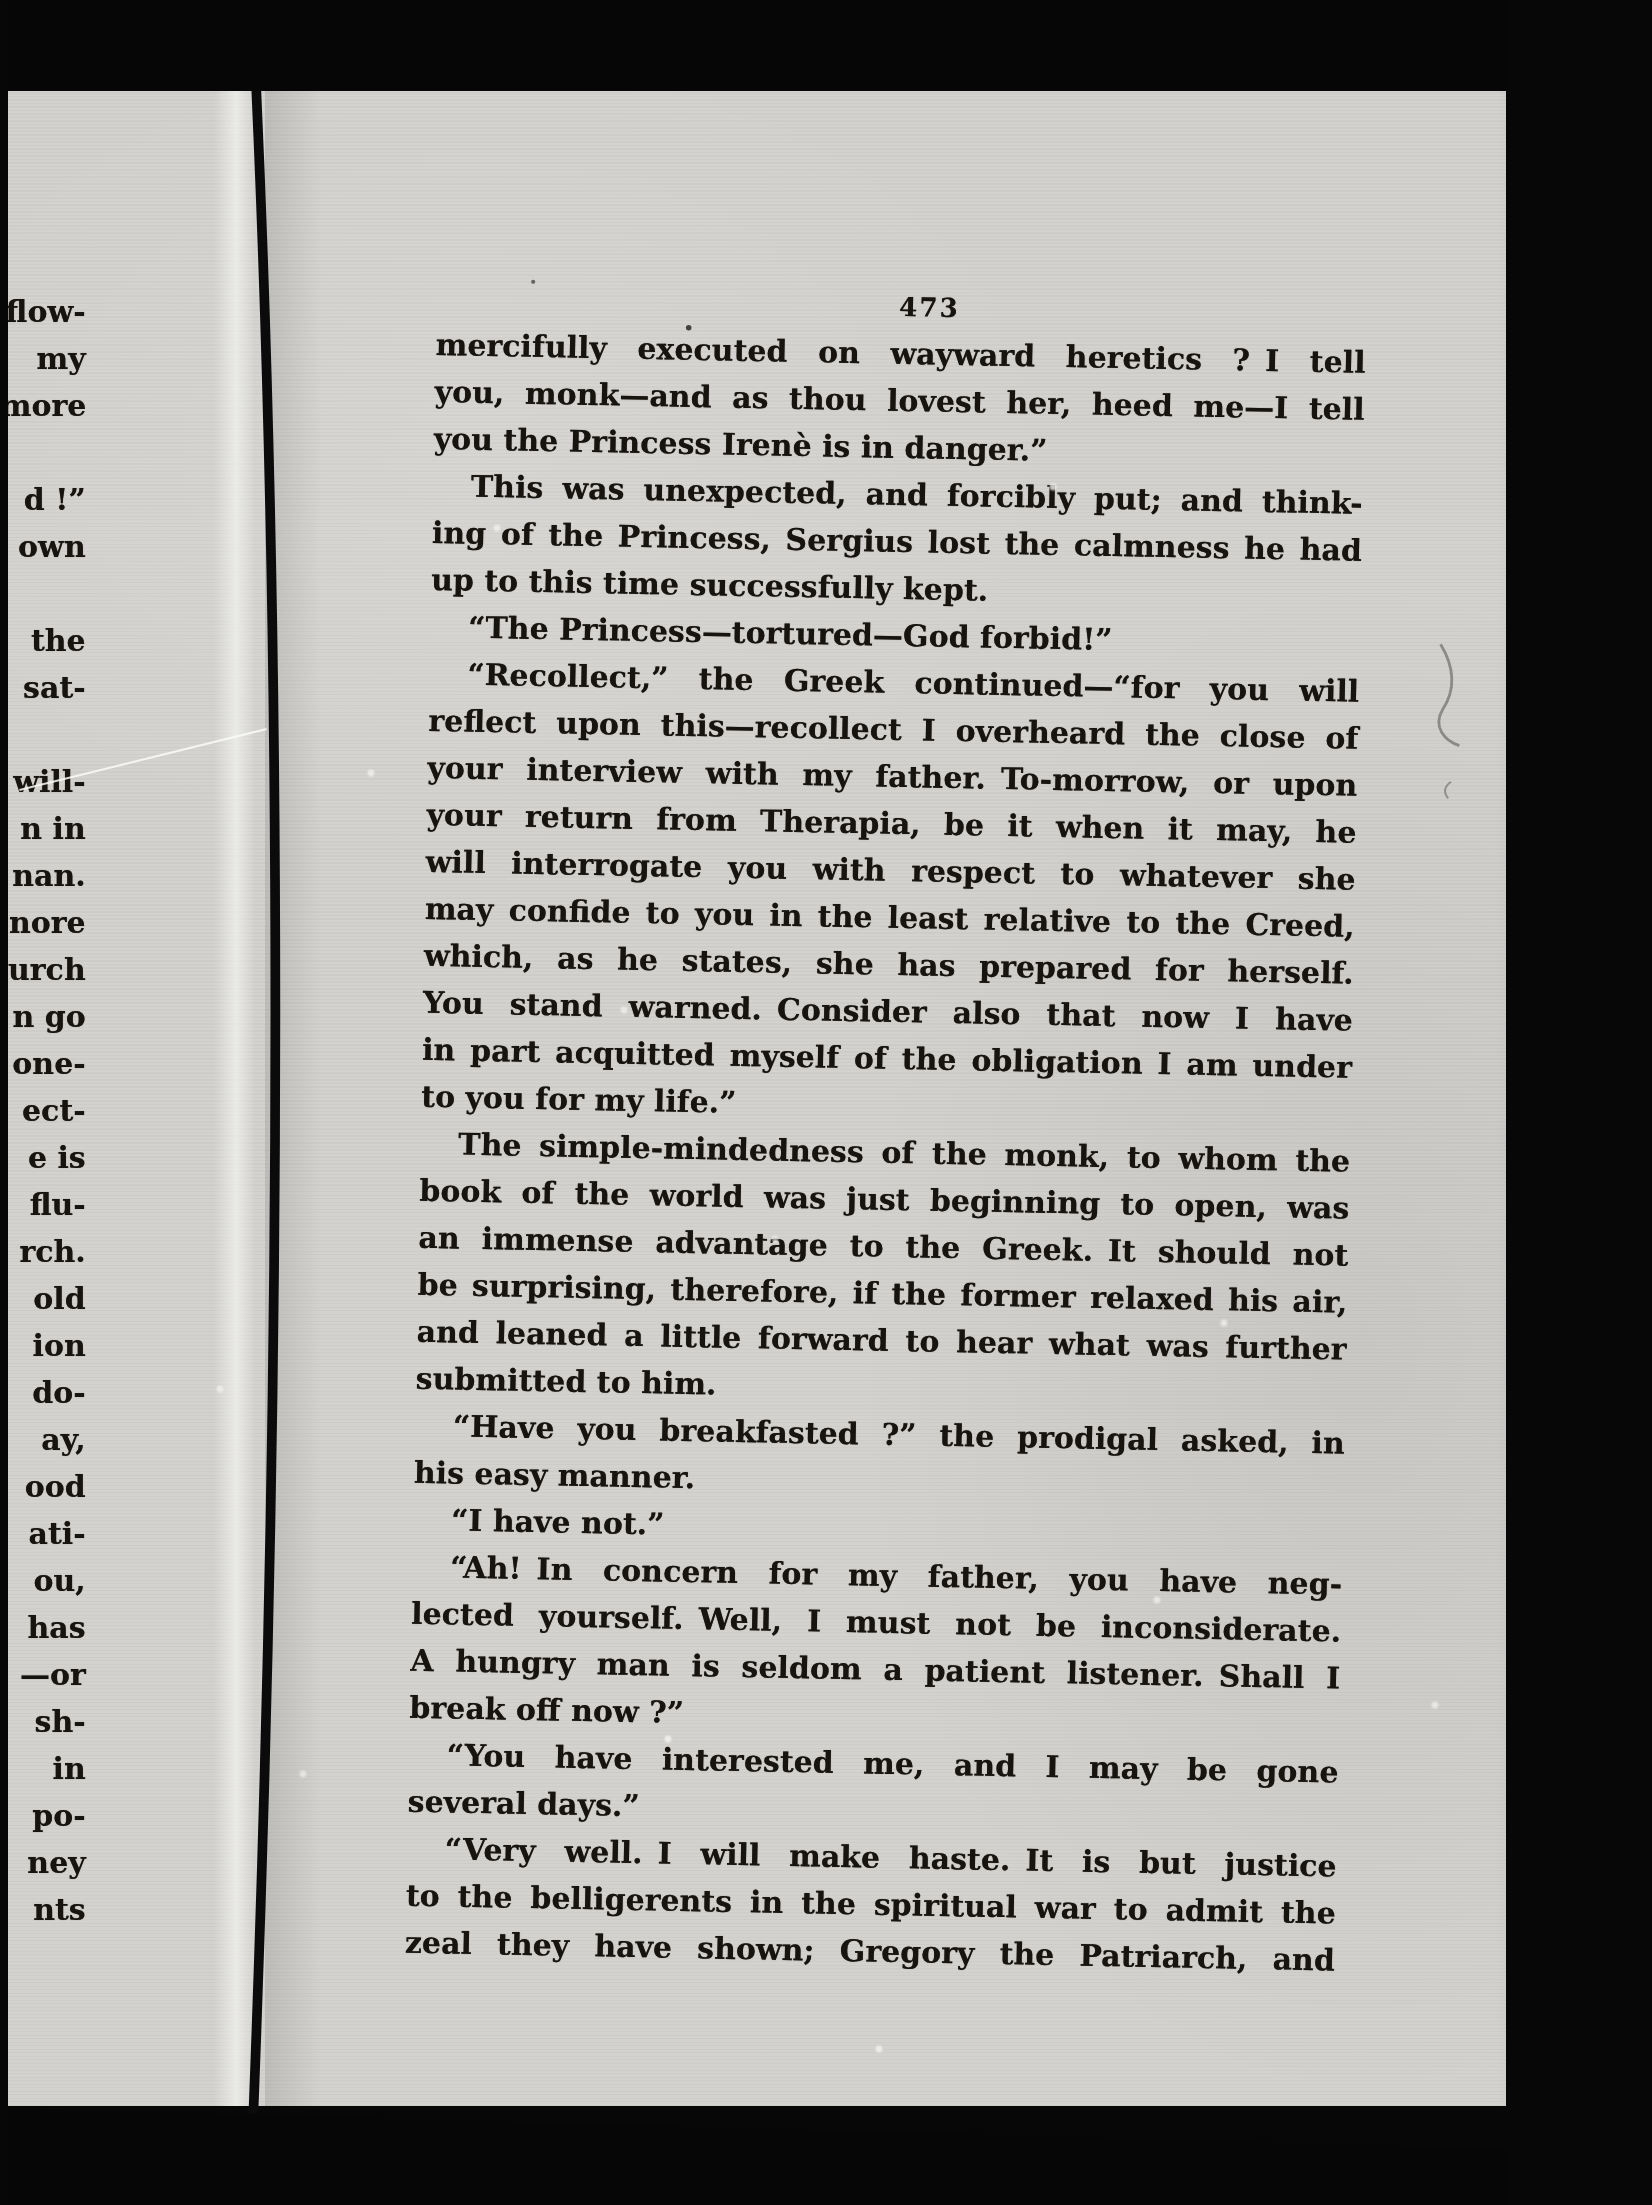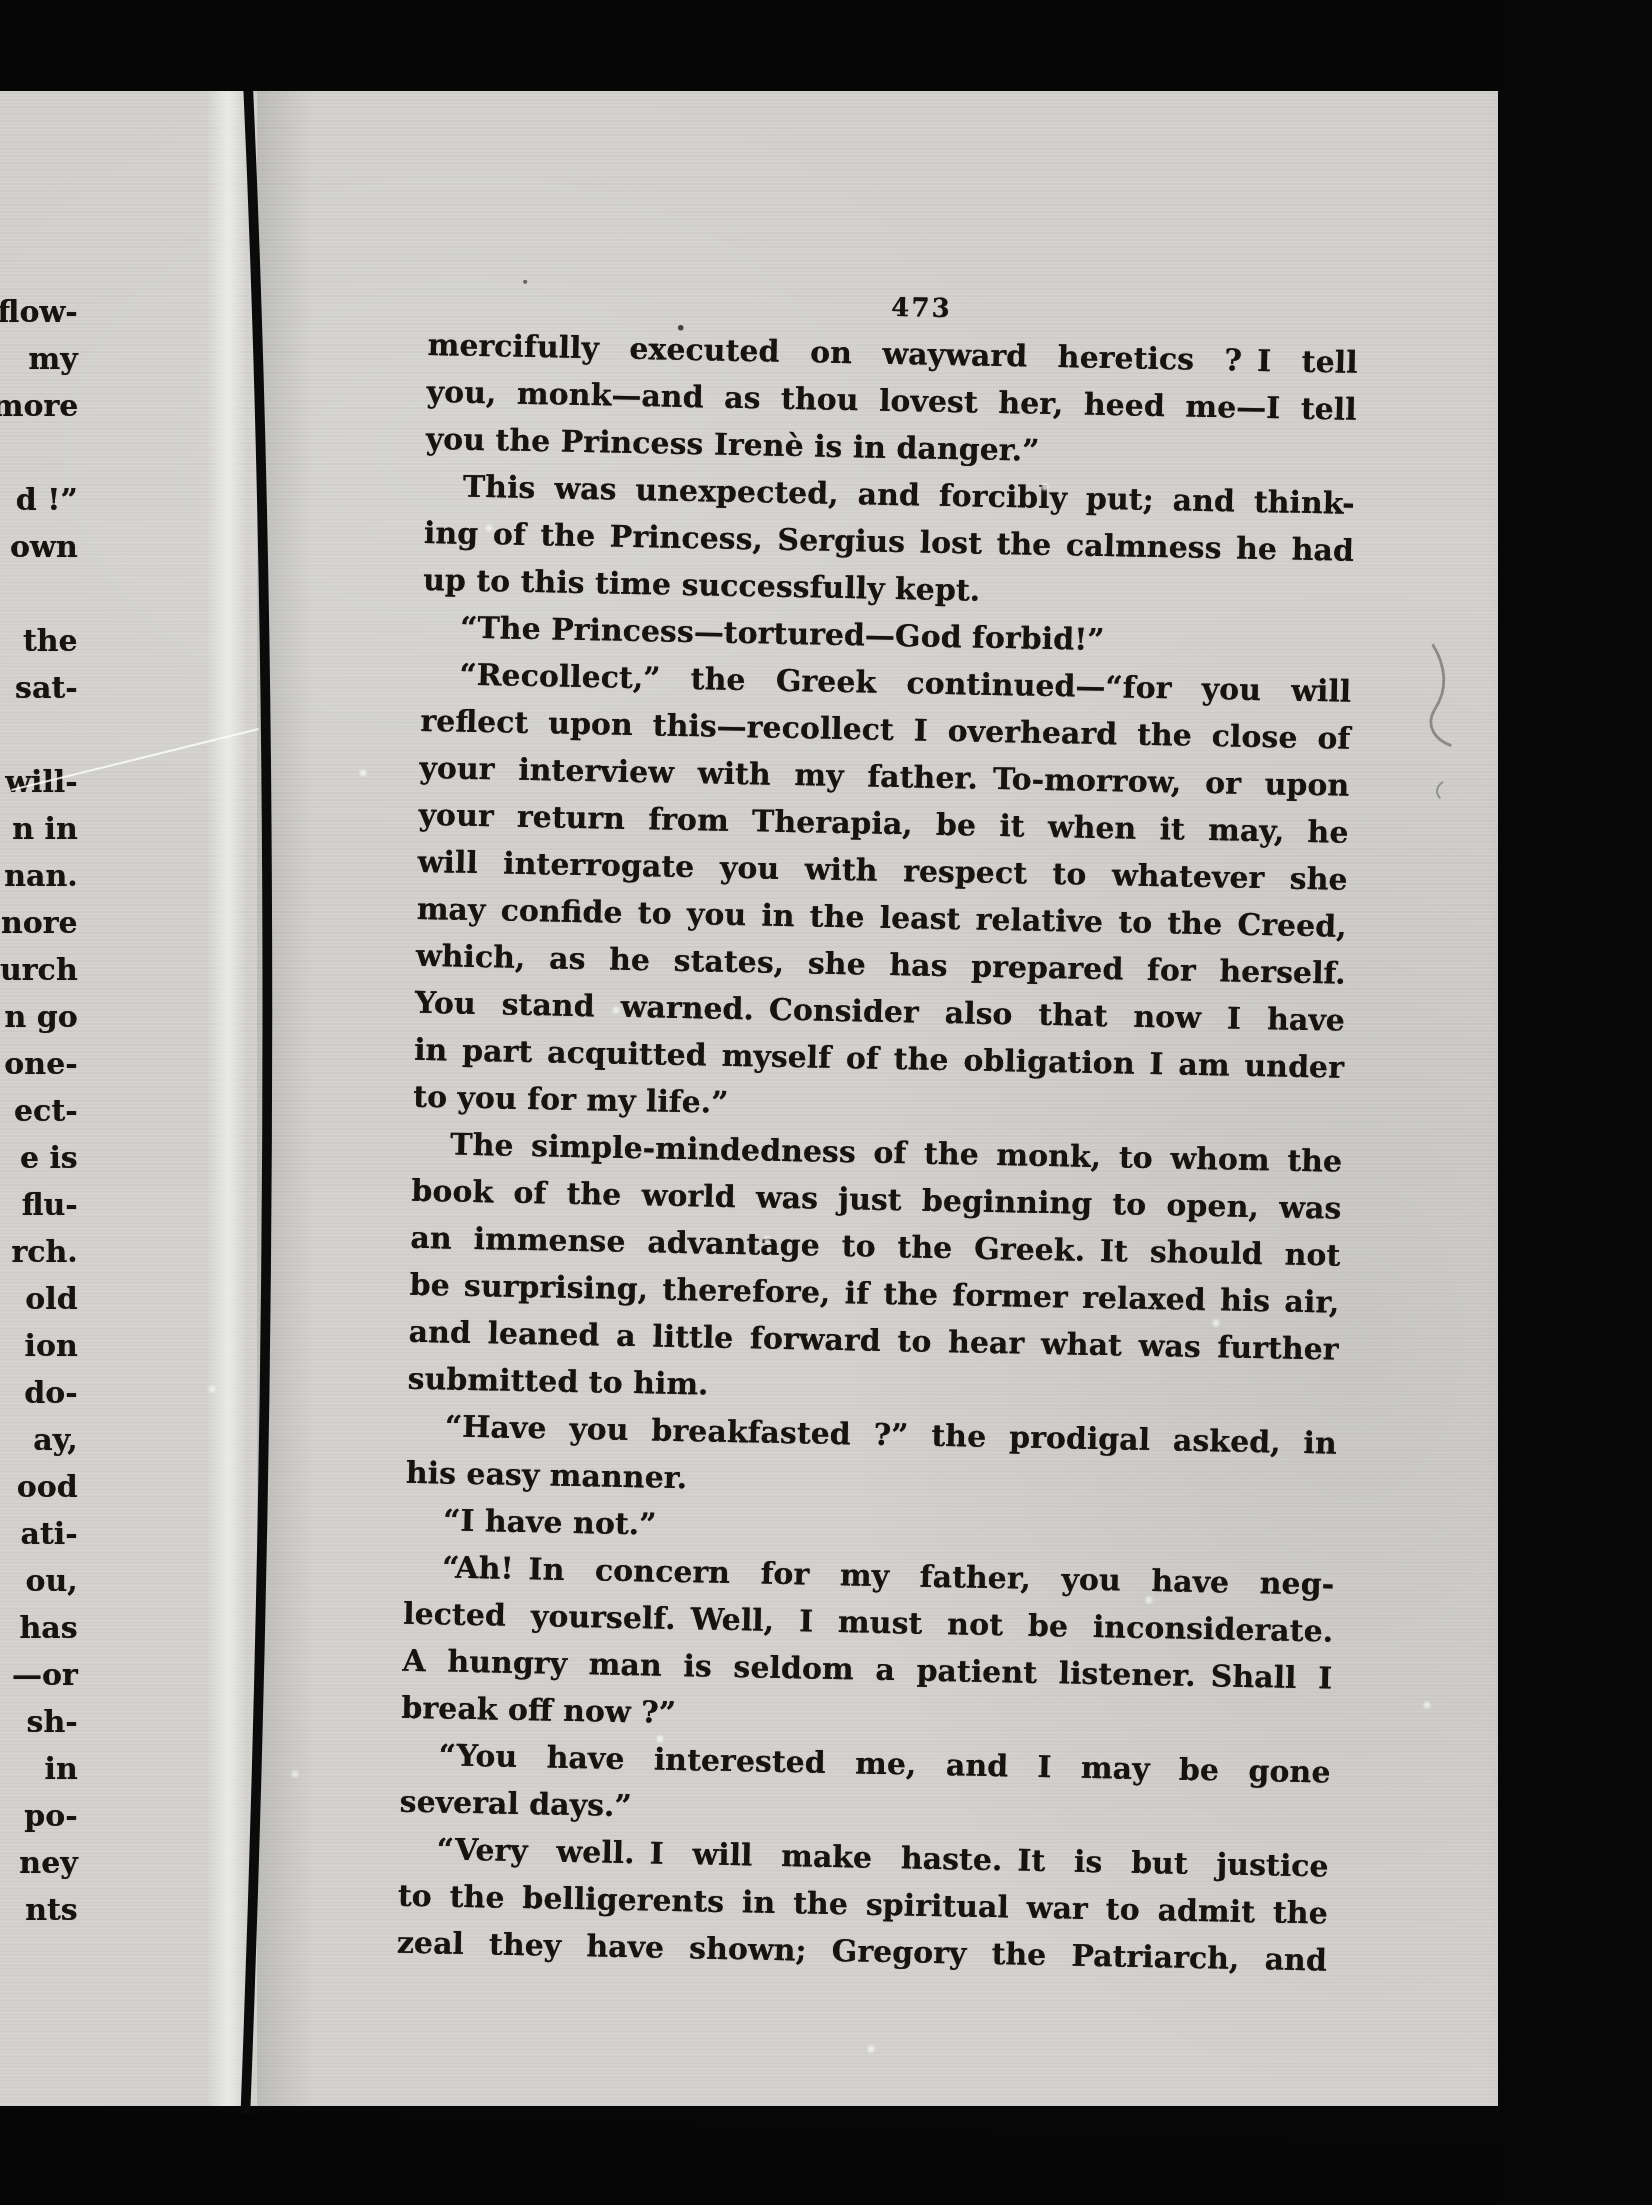--- a/index.html
+++ b/index.html
@@ -1,17 +1,17 @@
 <!DOCTYPE html>
 <html style="font-size:11px"><head>
 <meta charset="utf-8">
 <style>
   html,body{margin:0;padding:0;background:#070707;}
   .stage{position:relative;width:1498px;height:2205px;background:#070707;overflow:hidden;
-         font-family:"DejaVu Serif","Liberation Serif",serif;}
+         font-family:"DejaVu Serif","Liberation Serif",serif;margin-left:8px;}
   .paper{position:absolute;left:0;top:90px;width:1653px;height:2016px;background:#d2d1ce;
     background-image:
       radial-gradient(ellipse 903px 625px at 28% 18%, rgba(255,255,255,0.09), rgba(255,255,255,0) 70%),
       radial-gradient(ellipse 694px 1042px at 82% 62%, rgba(0,0,0,0.05), rgba(0,0,0,0) 75%),
       repeating-linear-gradient(0deg, rgba(0,0,0,0.022) 0 1.4px, rgba(255,255,255,0.025) 1.4px 3.5px);}
   .band-top{position:absolute;left:0;top:0;width:1653px;height:91px;background:#060606;}
   .band-right{position:absolute;left:1612px;top:-42px;width:236px;height:2375px;background:#060606;
       transform:rotate(1.3deg);transform-origin:0 0;}
   .band-bottom{position:absolute;left:-42px;top:2108px;width:1833px;height:292px;background:#060606;
       transform:rotate(1.55deg);transform-origin:0 0;}

